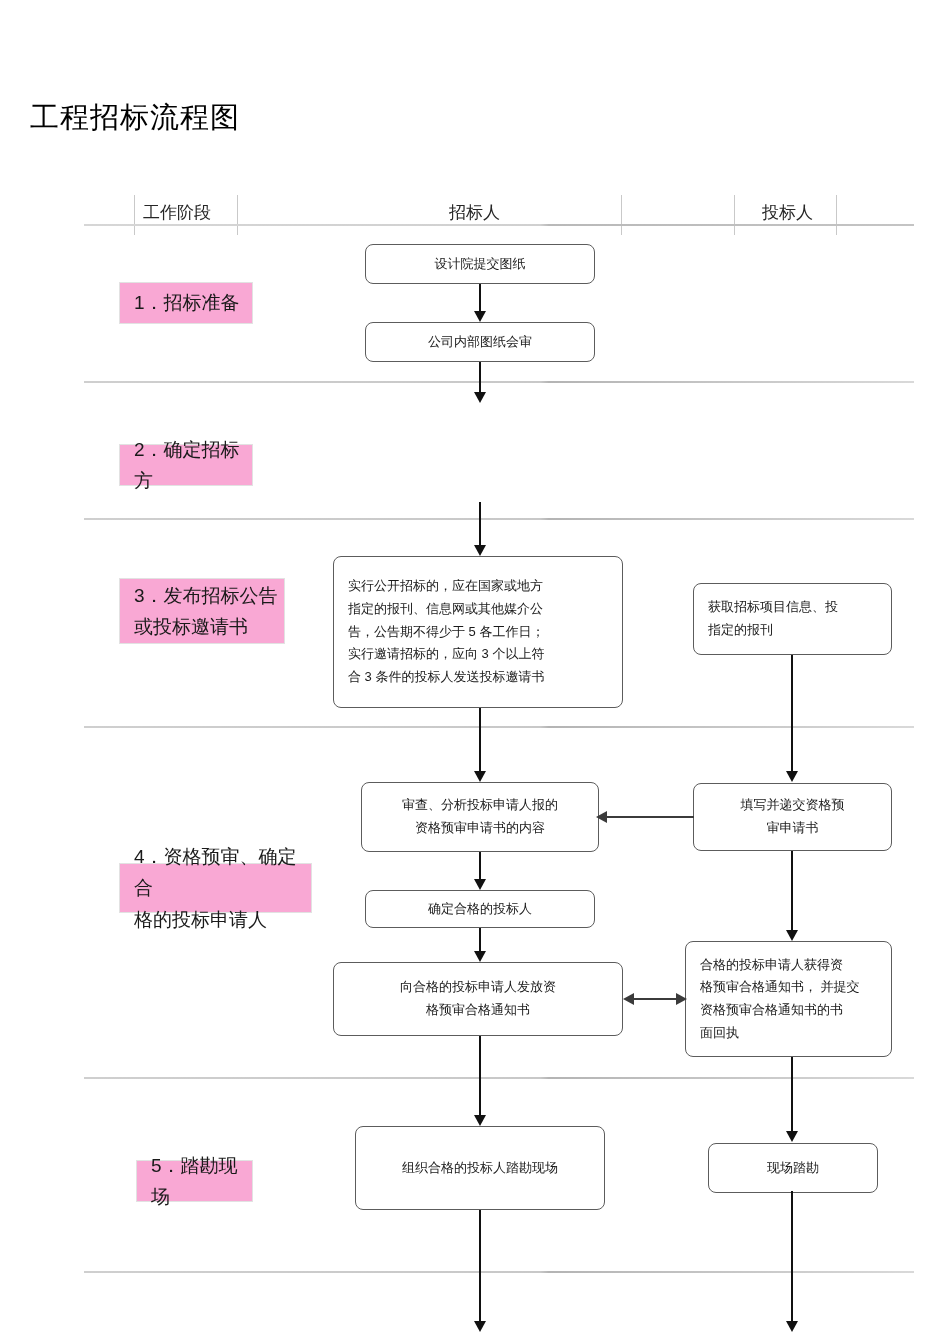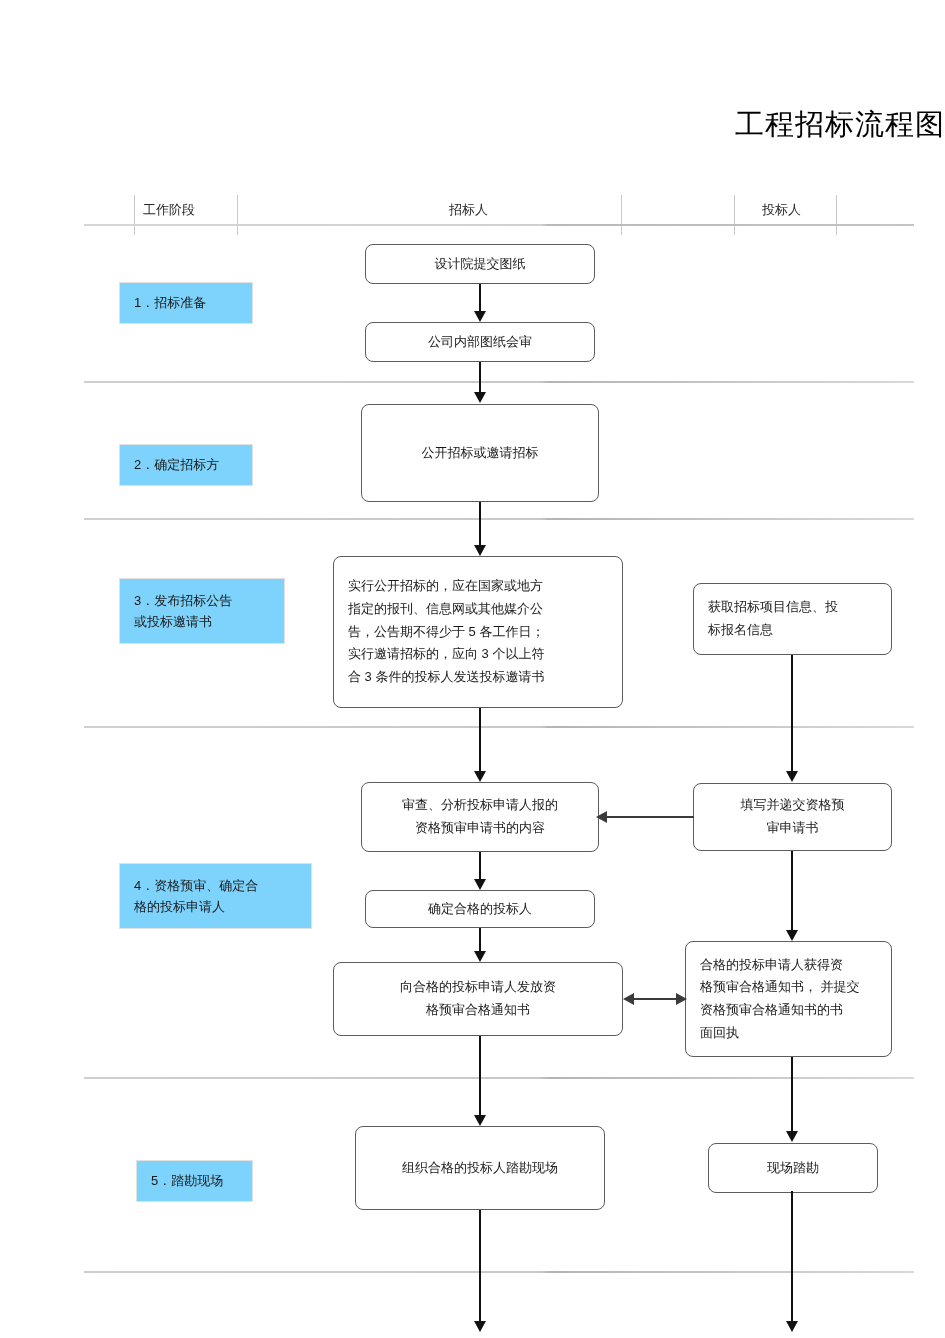--- a/index.html
+++ b/index.html
@@ -21,34 +21,33 @@
     width: 945px;
     height: 1338px;
   }
 
   
   .title {
     position: absolute;
     left: 0;
     top: 98px;
     width: 945px;
-    text-align: right;
+    text-align: left;
     font-size: 29px;
     letter-spacing: 1px;
     color: #000000;
     font-weight: 400;
     padding-left: 30px;
     box-sizing: border-box;
-    margin-top: 7px;
   }
 
   
   .lane-header-label {
     position: absolute;
-    font-size: 13px;
+    font-size: 17px;
     color: #262626;
     white-space: nowrap;
   }
   .tick {
     position: absolute;
     width: 1px;
     background: #c9c9c9;
   }
   .divider {
     position: absolute;
@@ -56,26 +55,26 @@
     background: linear-gradient(to right, #d6d6d6 0%, #d0d0d0 55%, #b9b9b9 56%, #c4c4c4 100%);
   }
   .divider.light {
     background: linear-gradient(to right, #cfcfcf 0%, #c8c8c8 55%, #b4b4b4 56%, #d9d9d9 100%);
   }
 
   
   .stage-label {
     position: absolute;
     border: 1px solid #e2e2e2;
-    background: #7dd3fc;
+    background: #f9a8d4;
     box-sizing: border-box;
     display: flex;
     align-items: center;
     justify-content: flex-start;
-    font-size: 13px;
+    font-size: 19px;
     line-height: 1.65;
     color: #1a1a1a;
     padding: 4px 0 4px 14px;
     white-space: pre-line;
   }
 
   
   .node {
     position: absolute;
     border: 1.6px solid #5c5c5c;
@@ -156,48 +155,47 @@
   <div class="divider light" style="left:84px; top:381px; width:830px;"></div>
   <div class="divider light" style="left:84px; top:518px; width:830px;"></div>
   <div class="divider light" style="left:84px; top:726px; width:830px;"></div>
   <div class="divider light" style="left:84px; top:1077px; width:830px;"></div>
   <div class="divider light" style="left:84px; top:1271px; width:830px;"></div>
 
   <div class="stage-label" style="left:119px; top:282px; width:134px; height:42px;">1．招标准备</div>
   <div class="stage-label" style="left:119px; top:444px; width:134px; height:42px;">2．确定招标方</div>
   <div class="stage-label" style="left:119px; top:578px; width:166px; height:66px;">3．发布招标公告
    或投标邀请书</div>
-  <div class="stage-label" style="left:119px; top:863px; width:193px; height:66px;">4．资格预审、确定合
+  <div class="stage-label" style="left:119px; top:863px; width:193px; height:50px;">4．资格预审、确定合
    格的投标申请人</div>
   <div class="stage-label" style="left:136px; top:1160px; width:117px; height:42px;">5．踏勘现场</div>
 
   <div class="node" style="left:365px; top:244px; width:230px; height:40px;">设计院提交图纸</div>
 
   <div class="node" style="left:365px; top:322px; width:230px; height:40px;">公司内部图纸会审</div>
 
-  <div class="node" style="left:361px; top:404px; width:238px; height:98px;">公开招标或邀请招标</div>
 
   <div class="node left-align" style="left:333px; top:556px; width:290px; height:152px;">实行公开招标的，应在国家或地方
 指定的报刊、信息网或其他媒介公
 告，公告期不得少于   5 各工作日；
 实行邀请招标的，应向    3 个以上符
 合 3 条件的投标人发送投标邀请书</div>
 
   <div class="node" style="left:361px; top:782px; width:238px; height:70px;">审查、分析投标申请人报的
 资格预审申请书的内容</div>
 
   <div class="node" style="left:365px; top:890px; width:230px; height:38px;">确定合格的投标人</div>
 
   <div class="node" style="left:355px; top:1126px; width:250px; height:84px;">组织合格的投标人踏勘现场</div>
 
   <div class="node" style="left:333px; top:962px; width:290px; height:74px;">向合格的投标申请人发放资
 格预审合格通知书</div>
 
   <div class="node left-align" style="left:693px; top:583px; width:199px; height:72px;">获取招标项目信息、投
-标报名信息</div>
+指定的报刊</div>
 
   <div class="node left-align" style="left:685px; top:941px; width:207px; height:116px;">合格的投标申请人获得资
 格预审合格通知书，   并提交
 资格预审合格通知书的书
 面回执</div>
 
   <div class="node" style="left:693px; top:783px; width:199px; height:68px;">填写并递交资格预
 审申请书</div>
 
   <div class="node" style="left:708px; top:1143px; width:170px; height:50px;">现场踏勘</div>

